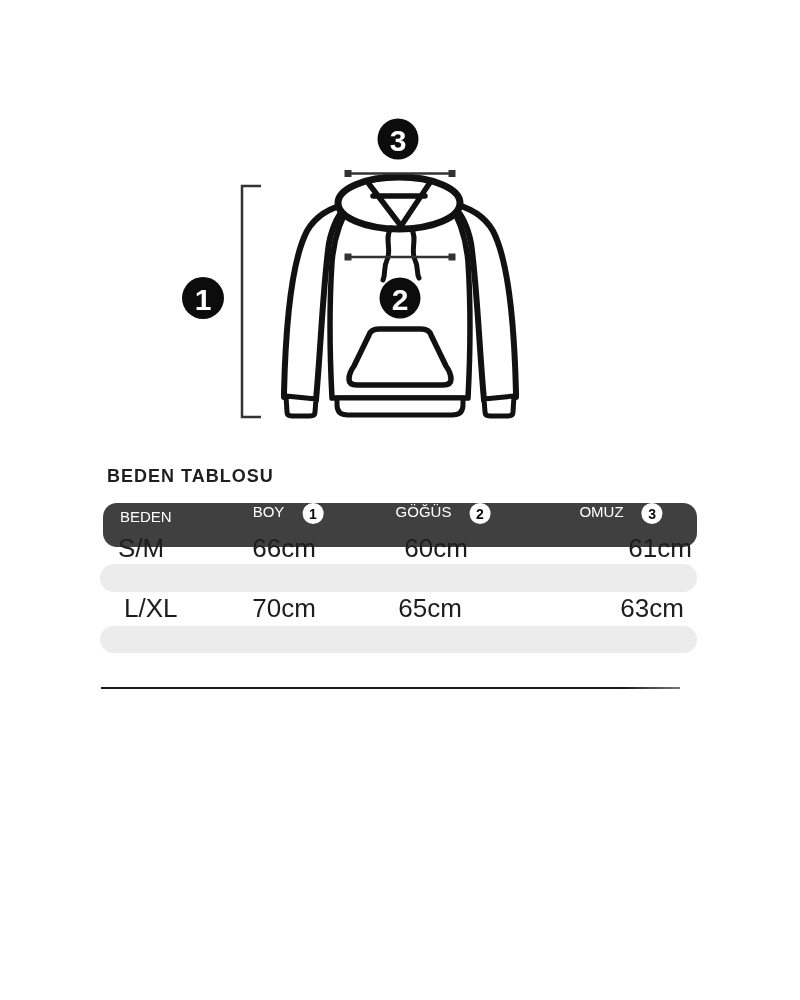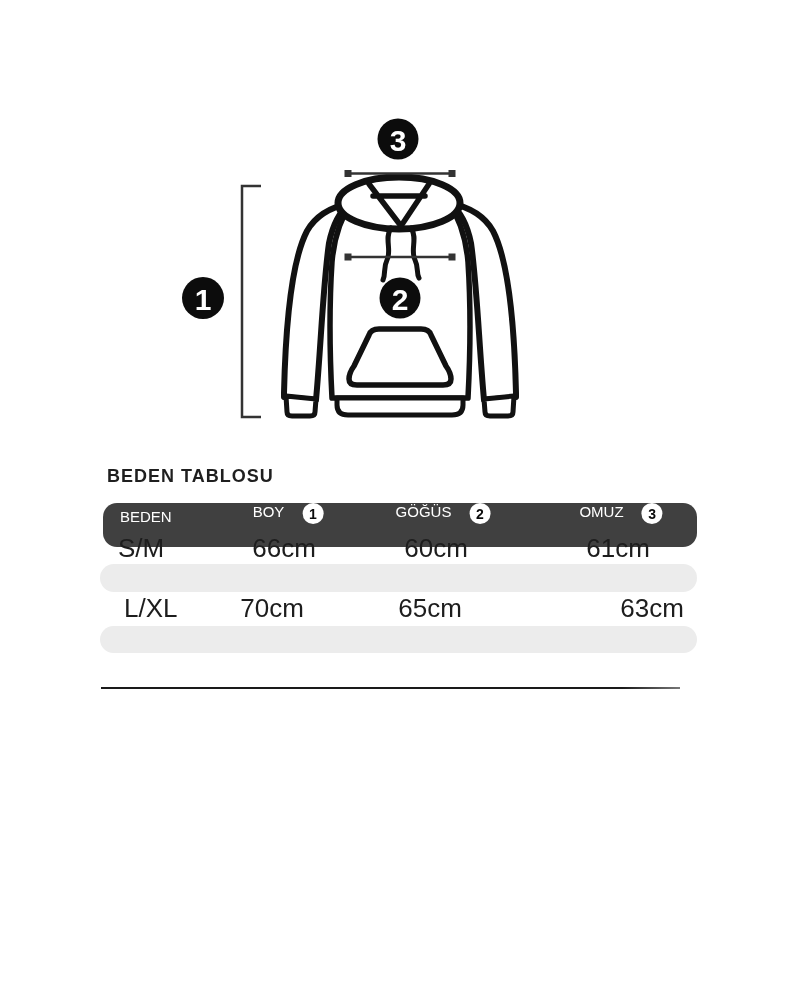--- a/index.html
+++ b/index.html
@@ -158,27 +158,27 @@
   <span class="hgroup" style="left:518px">
     <span>OMUZ</span>
     <span class="hbadge">3</span>
   </span>
 </div>
 
 <div class="trow" style="top:533px">
   <span class="cell" style="left:118px">S/M</span>
   <span class="cell centered" style="left:284px">66cm</span>
   <span class="cell centered" style="left:436px">60cm</span>
-  <span class="cell centered" style="left:618px">61cm</span>
+  <span class="cell centered" style="left:660px">61cm</span>
 </div>
 
 <div class="stripe" style="top:564px; height:28px"></div>
 
 <div class="trow" style="top:593px">
   <span class="cell" style="left:124px">L/XL</span>
-  <span class="cell centered" style="left:272px">70cm</span>
+  <span class="cell centered" style="left:284px">70cm</span>
   <span class="cell centered" style="left:430px">65cm</span>
   <span class="cell centered" style="left:652px">63cm</span>
 </div>
 
 <div class="stripe" style="top:626px; height:27px"></div>
 
 <div class="divider"></div>
 
 </body></html>

